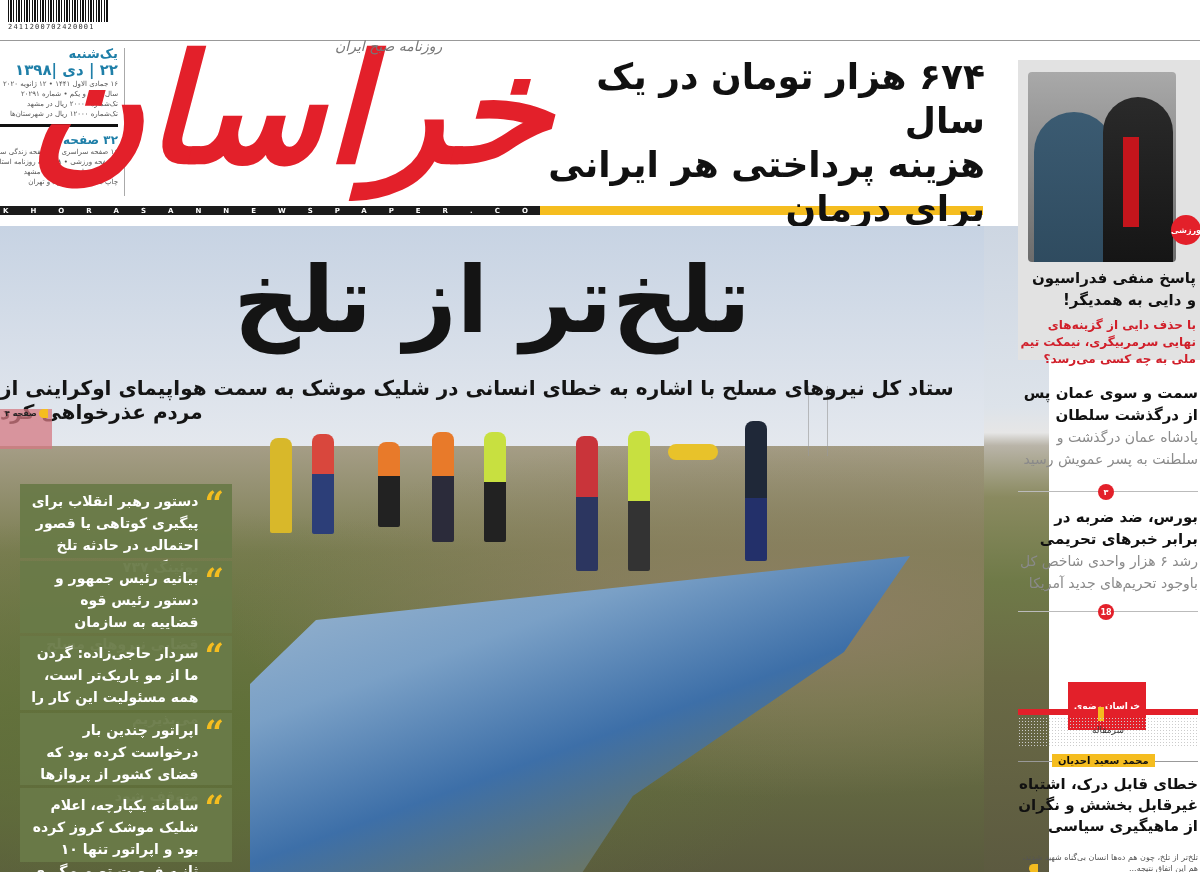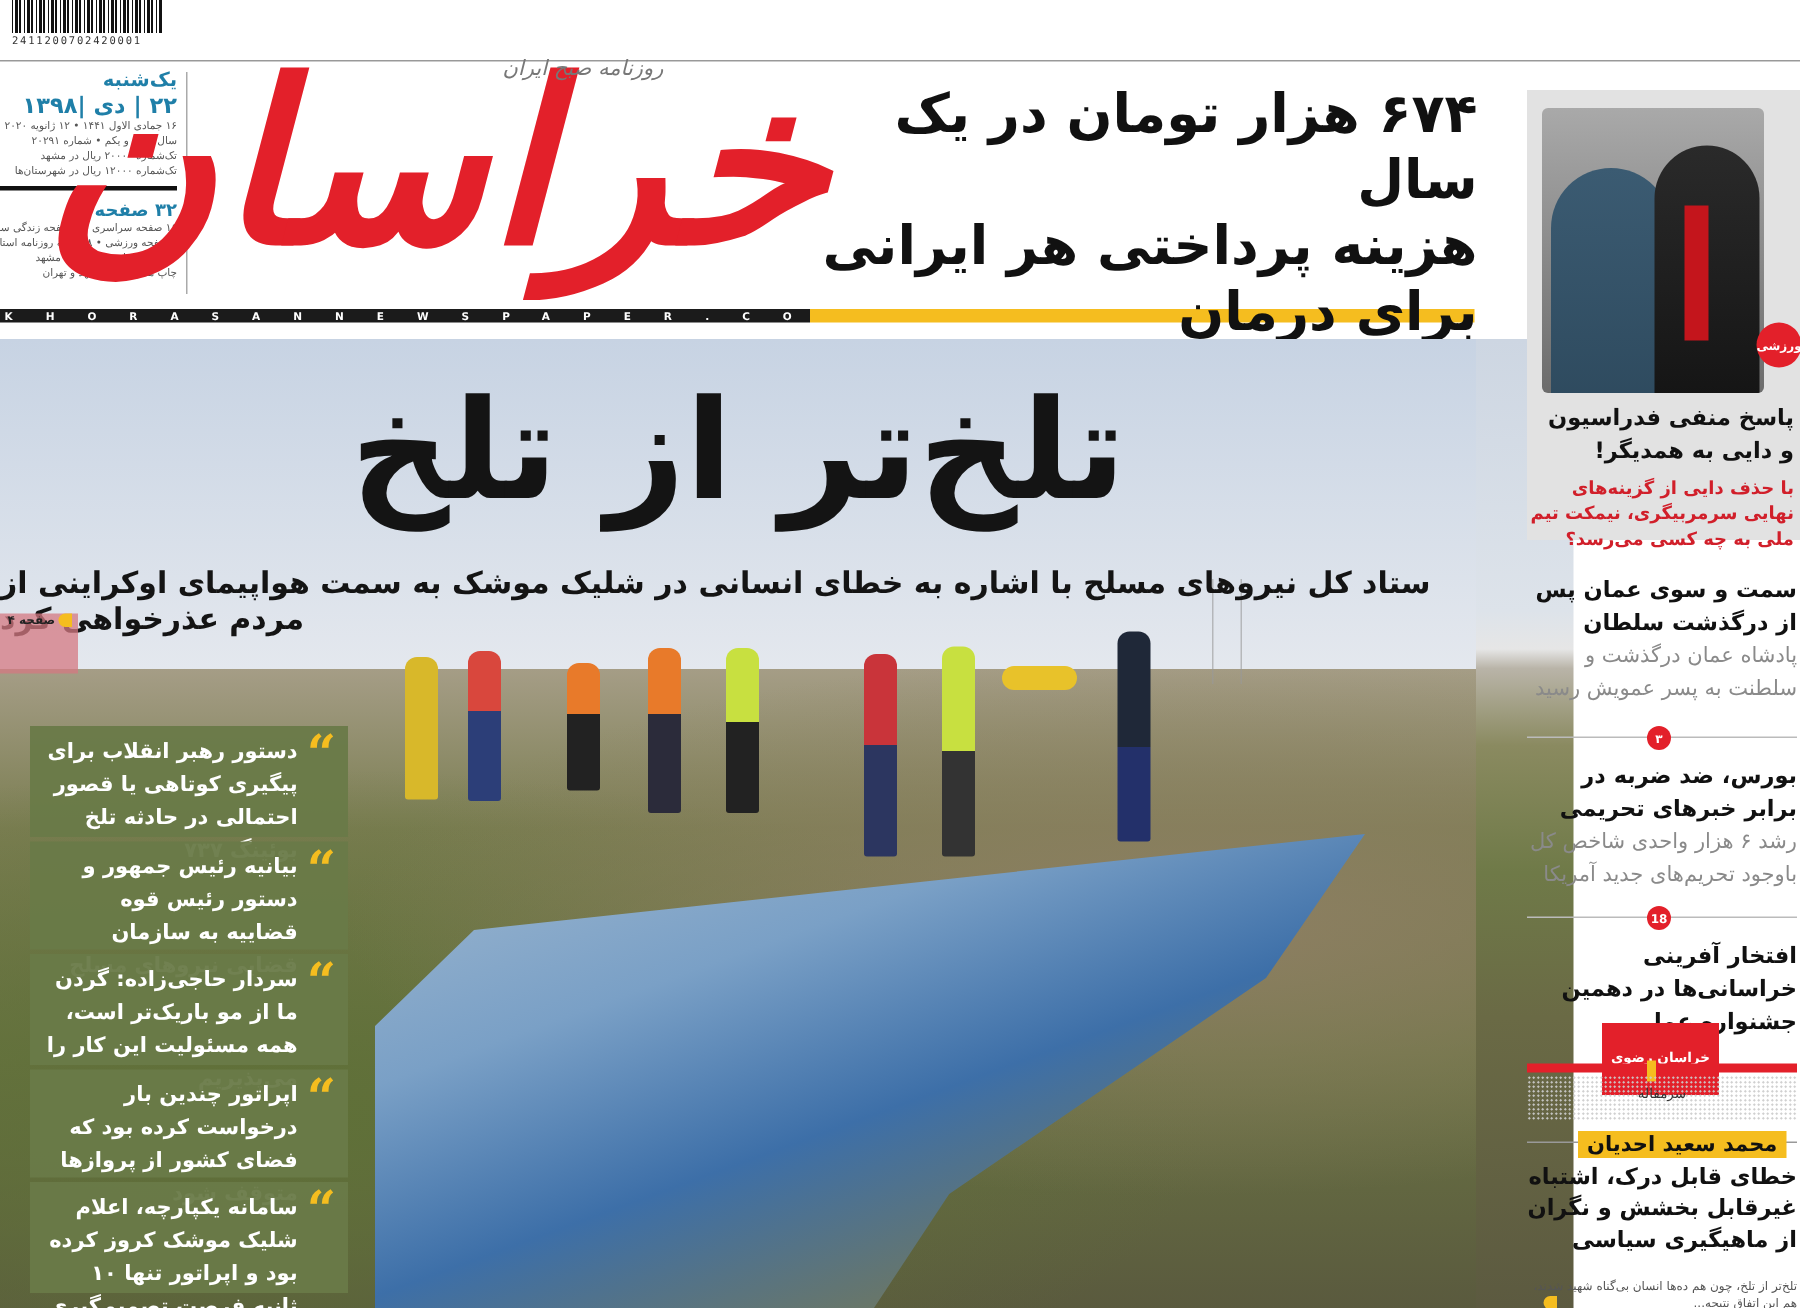--- a/index.html
+++ b/index.html
@@ -85,21 +85,21 @@
   .num-divider { position: absolute; left: 20px; width: 180px; height: 14px; }
   .num-divider .ln { position: absolute; left: 0; right: 0; top: 7px; height: 1px; background: #bbb; }
   .num-divider .n { position: absolute; left: 80px; top: 0; width: 16px; height: 16px; border-radius: 50%; background: #e3202a; color: #fff; font-size: 8px; font-weight: bold; display: flex; align-items: center; justify-content: center; }
 
   #region-tag { position: absolute; left: 70px; top: 630px; background: #e3202a; color: #fff; font-size: 9px; font-weight: bold; padding: 19px 6px; }
   #region-line { position: absolute; left: 20px; top: 637px; width: 180px; height: 1px; background: #bbb; z-index: -1; }
   #editorial-bar { position: absolute; left: 20px; top: 657px; width: 180px; height: 6px; background: #e3202a; }
   #editorial-bar-mark { position: absolute; left: 100px; top: 655px; width: 6px; height: 14px; background: #f5bd1f; }
   #editorial-box { position: absolute; left: 20px; top: 665px; width: 180px; height: 30px;
     background-image: radial-gradient(#ccc 0.7px, transparent 0.7px); background-size: 3px 3px; text-align: center; font-size: 9px; color: #333; padding-top: 8px; }
-  #author-tag { position: absolute; left: 54px; top: 702px; background: #f5bd1f; color: #111; font-size: 14px; font-weight: bold; padding: 1px 6px; }
+  #author-tag { position: absolute; left: 54px; top: 702px; background: #f5bd1f; color: #111; font-size: 10px; font-weight: bold; padding: 1px 6px; }
   #author-line { position: absolute; left: 20px; top: 709px; width: 180px; height: 1px; background: #999; }
   #editorial-title { position: absolute; left: 20px; top: 722px; width: 180px; font-size: 15px; font-weight: bold; line-height: 21px; color: #111; }
   #editorial-snippet { position: absolute; left: 20px; top: 800px; width: 180px; font-size: 8px; color: #555; line-height: 11px; }
   #editorial-page { position: absolute; left: 20px; top: 812px; font-size: 8px; font-weight: bold; display: flex; gap: 2px; align-items: center; flex-direction: column; }
 </style>
 </head>
 <body>
 
 <div id="barcode" class="abs">
   <div class="bars"></div>
@@ -215,23 +215,20 @@
 
   <div class="side-story rtl" style="top:454px;">
     <div class="t">بورس، ضد ضربه در برابر خبرهای تحریمی</div>
     <div class="s">رشد ۶ هزار واحدی شاخص کل باوجود تحریم‌های جدید آمریکا</div>
   </div>
   <div class="num-divider" style="top:552px;">
     <div class="ln"></div>
     <div class="n">18</div>
   </div>
 
-  <div class="side-story rtl" style="top:574px;">
-    <div class="t">افتخار آفرینی خراسانی‌ها در دهمین جشنواره عمار</div>
-  </div>
 
   <div id="region-line"></div>
   <div id="region-tag" class="rtl">خراسان رضوی</div>
 
   <div id="editorial-bar"></div>
   <div id="editorial-bar-mark"></div>
   <div id="editorial-box">
     <span>سرمقاله</span>
   </div>
 

